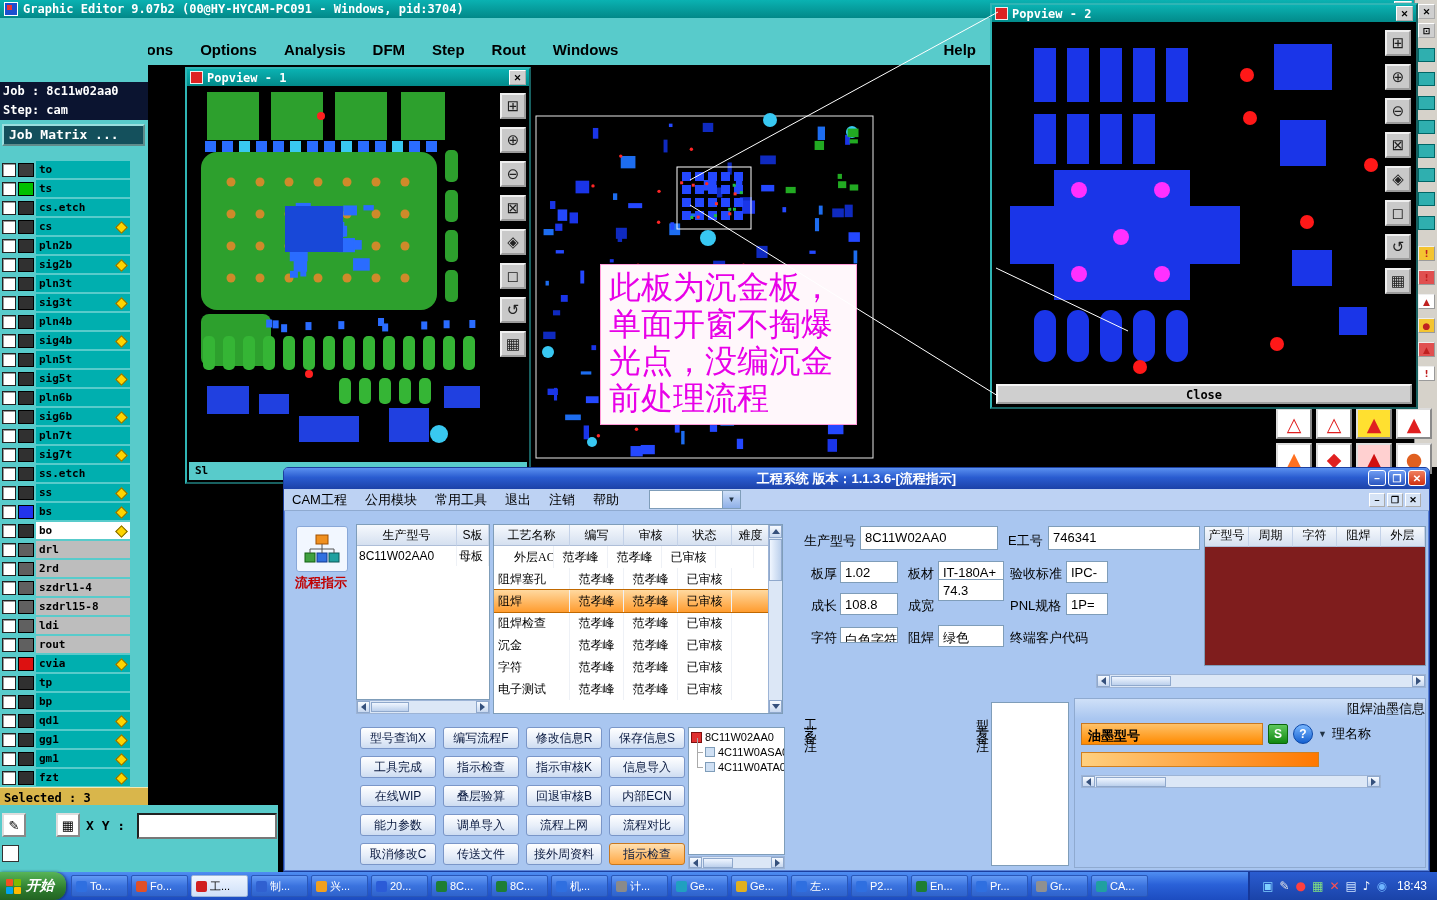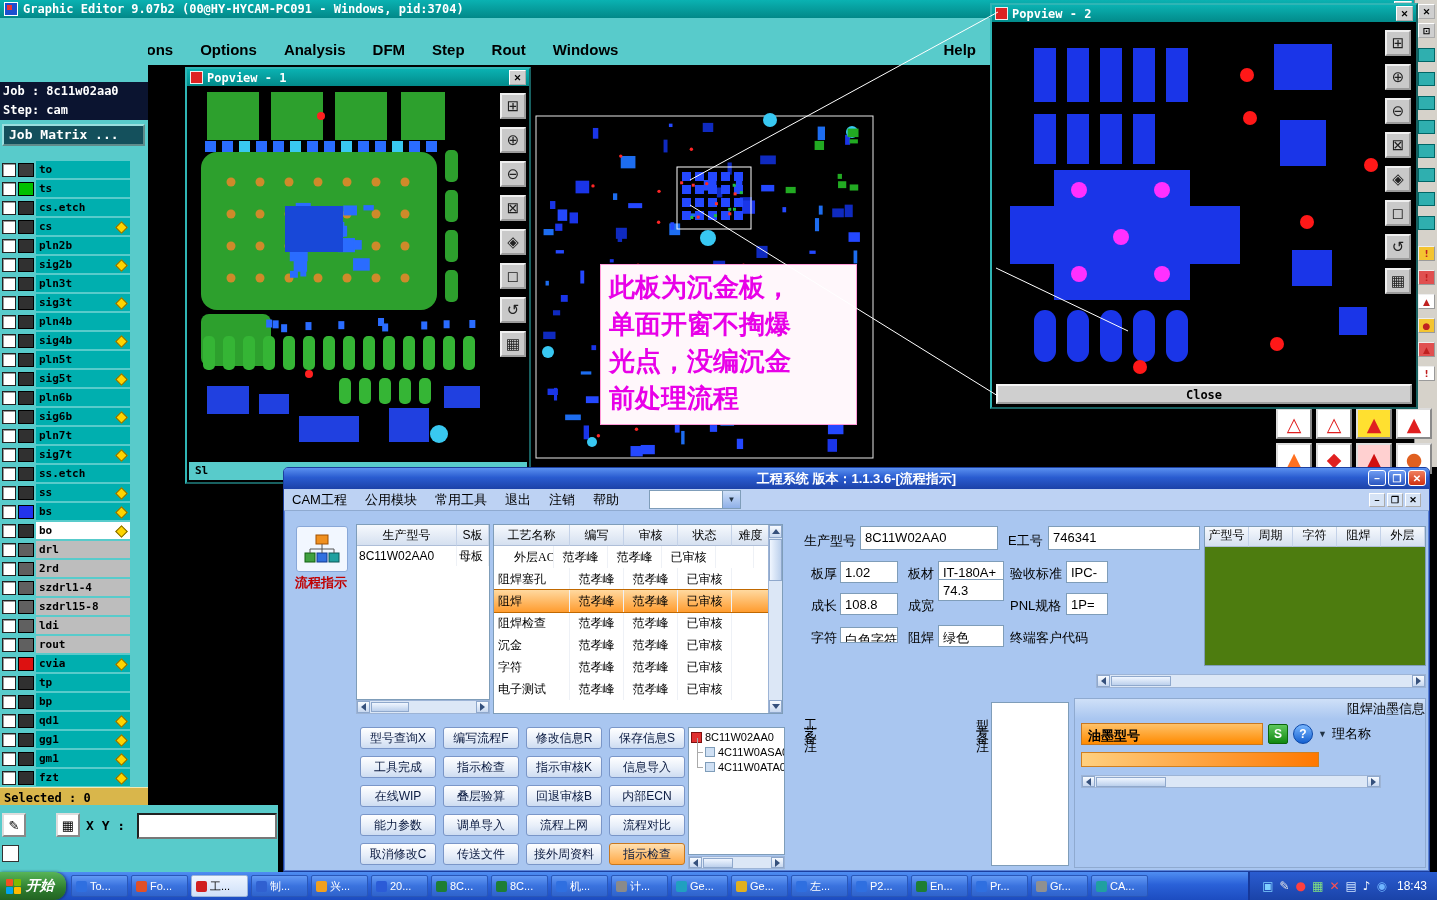--- a/index.html
+++ b/index.html
@@ -28,21 +28,21 @@
   .layer-chip{width:14px;height:12px;border:1px solid #000;margin-left:2px;flex:none}
   .layer-name{margin-left:2px;width:95px;height:17px;font:bold 11px "DejaVu Sans Mono",monospace;color:#000;padding:2px 0 0 3px;box-sizing:border-box;position:relative;white-space:nowrap;overflow:hidden}
   .bg-teal{background:#00afaf}.bg-gray{background:#bdbdbd}.bg-white{background:#fff}
   .layer-diamond{position:absolute;right:4px;top:5px;width:7px;height:7px;background:#ffd400;border:1px solid #7c6400;transform:rotate(45deg)}
   #selectedbar{position:absolute;left:0;top:769px;width:148px;height:21px;background:#d9b64b;border-top:1px solid #f5e9b0;color:#000;font:bold 12px "DejaVu Sans Mono",monospace;padding:3px 4px;box-sizing:border-box}
 
   
   #canvas{position:absolute;left:148px;top:65px;width:1289px;height:807px;background:#000;z-index:1}
   #board-svg{position:absolute;left:530px;top:110px;z-index:1}
   #annotation{position:absolute;left:600px;top:264px;width:257px;height:161px;background:#fff7fb;border:1px solid #ff9ad8;z-index:5;padding:4px 8px;box-sizing:border-box}
-  .anno-line{font-family:"DejaVu Serif",serif;font-weight:bold;font-size:26px;line-height:37px;color:#e800e8;white-space:nowrap}
+  .anno-line{font-family:"DejaVu Serif",serif;font-weight:normal;font-size:32px;line-height:37px;color:#e800e8;white-space:nowrap}
   #callouts{position:absolute;left:0;top:0;width:1437px;height:900px;z-index:9;pointer-events:none}
 
   
   .popwin{position:absolute;background:#000;border:2px outset #2fb5b5}
   #popview1{left:185px;top:67px;width:342px;height:413px;z-index:5}
   #popview2{left:990px;top:3px;width:424px;height:402px;z-index:6}
   .poptitle{height:17px;background:linear-gradient(#0ab2b2,#028a8a);display:flex;align-items:center;gap:4px;padding:0 3px;color:#fff;font:bold 12px "DejaVu Sans Mono",monospace}
   .popico{width:11px;height:11px;background:#d22;border:1px solid #eee;flex:none}
   .popx{margin-left:auto;width:15px;height:13px;background:#cfcfcf;border:1px outset #fff;color:#000;font:bold 9px "Liberation Sans",sans-serif;display:flex;align-items:center;justify-content:center}
   .popbody{position:absolute;left:2px;right:2px;background:#000;overflow:hidden}
@@ -116,21 +116,21 @@
   .xpbtn.hl{background:linear-gradient(#ffe0b0,#ffa845);border-color:#c87820}
   #eng-tree{position:absolute;left:404px;top:259px;width:97px;height:128px;background:#fff;border:1px solid #7f9db9;font:11px "Liberation Sans",sans-serif;padding:3px 2px;box-sizing:border-box;overflow:hidden}
   .tree-root{display:flex;align-items:center;gap:3px;color:#000;white-space:nowrap}
   .tree-ric{width:9px;height:9px;background:#e03030;border:1px solid #801010;flex:none}
   .tree-child{display:flex;align-items:center;gap:3px;padding-left:14px;color:#000;margin-top:3px;position:relative;white-space:nowrap}
   .tree-child::before{content:"";position:absolute;left:6px;top:-8px;width:1px;height:14px;background:#aaa}
   .tree-child::after{content:"";position:absolute;left:6px;top:6px;width:6px;height:1px;background:#aaa}
   .tree-cic{width:8px;height:8px;background:#cfe0f4;border:1px solid #7f9db9;flex:none}
   .ilabel{position:absolute;font:13px "Liberation Sans",sans-serif;color:#000;white-space:nowrap}
   .ifield{position:absolute;background:#fff;border:1px solid #7f9db9;font:13px "Liberation Sans",sans-serif;color:#000;padding:3px 4px;box-sizing:border-box;white-space:nowrap;overflow:hidden}
-  #info-grid{position:absolute;left:920px;top:58px;width:222px;height:140px;background:#4d7c0f;border:1px solid #7f9db9;box-sizing:border-box;overflow:hidden}
+  #info-grid{position:absolute;left:920px;top:58px;width:222px;height:140px;background:#7f1d1d;border:1px solid #7f9db9;box-sizing:border-box;overflow:hidden}
   #grid-headers{display:flex}
   .gh{width:44px;height:20px;line-height:20px;background:linear-gradient(#f6f9fd,#d5e0f0);border-right:1px solid #c4d2e8;border-bottom:1px solid #aebed8;font:12px "Liberation Sans",sans-serif;color:#000;text-align:center;box-sizing:border-box;overflow:hidden;white-space:nowrap}
   .vlabel{position:absolute;width:16px;writing-mode:vertical-lr;text-orientation:upright;font:13px "Liberation Sans",sans-serif;color:#000;letter-spacing:7px}
   #proc-note-label{left:517px;top:240px}
   #proc-note{position:absolute;left:535px;top:234px;width:148px;height:164px;background:#fff;border:1px solid #7f9db9;font:14px "Liberation Sans",sans-serif;color:#000;padding:4px 6px;box-sizing:border-box;white-space:pre-line}
   #model-note-label{left:689px;top:240px}
   #model-note{position:absolute;left:707px;top:234px;width:78px;height:164px;background:#fff;border:1px solid #7f9db9;box-sizing:border-box}
   #ink-panel{position:absolute;left:790px;top:230px;width:352px;height:170px;background:#a9c6f0;border:1px solid #8faad0;box-sizing:border-box}
   #ink-title{height:20px;text-align:right;font:13px "Liberation Sans",sans-serif;color:#000;background:linear-gradient(#cfe0f8,#a9c6f0);line-height:20px}
   #ink-row{display:flex;align-items:center;gap:5px;margin:4px 6px 0 6px}
@@ -348,21 +348,21 @@
           <div class="layer-check"></div>
           <div class="layer-chip" style="background: rgb(48, 48, 48);"></div>
           <div class="layer-name bg-teal">gm1<div class="layer-diamond"></div></div>
         </div>
         <div class="layer-row">
           <div class="layer-check"></div>
           <div class="layer-chip" style="background: rgb(48, 48, 48);"></div>
           <div class="layer-name bg-teal">fzt<div class="layer-diamond"></div></div>
         </div>
       </div>
-    <div id="selectedbar">Selected : 0</div>
+    <div id="selectedbar">Selected : 3</div>
   </div>
 
   <div id="canvas"></div>
   <svg id="board-svg" width="350" height="355" style="left: 530px; top: 110px;">
       <rect x="6" y="6" width="337" height="342" fill="none" stroke="#e8e8e8" stroke-width="1"></rect>
       <rect x="193.42689075740054" y="180.94106566905975" width="14.894216895103455" height="10.685871243476868" fill="#1d6df0"></rect>
       <rect x="227.1715384721756" y="181.36274468898773" width="4.973704218864441" height="3.539678543806076" fill="#1a35e8"></rect>
       <rect x="100.51953986287117" y="336.03568625450134" width="12.235241651535034" height="10.385198831558228" fill="#2448ff"></rect>
       <rect x="90.74372887611389" y="45.98591876029968" width="14.692962795495987" height="12.34806478023529" fill="#1d6df0"></rect>
       <rect x="152.13179528713226" y="103.38319790363312" width="13.940521836280823" height="3.5003784894943237" fill="#1d6df0"></rect>

